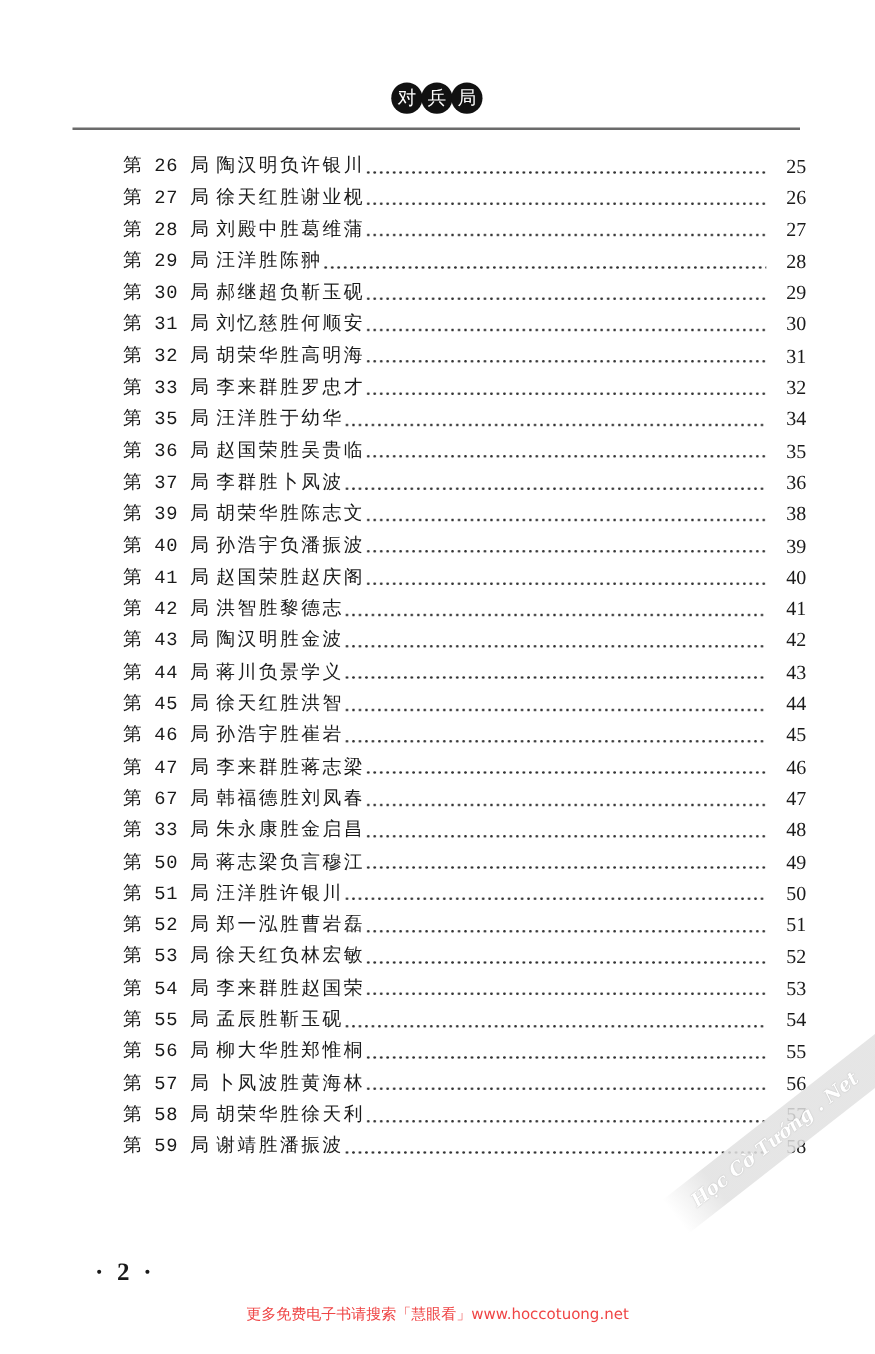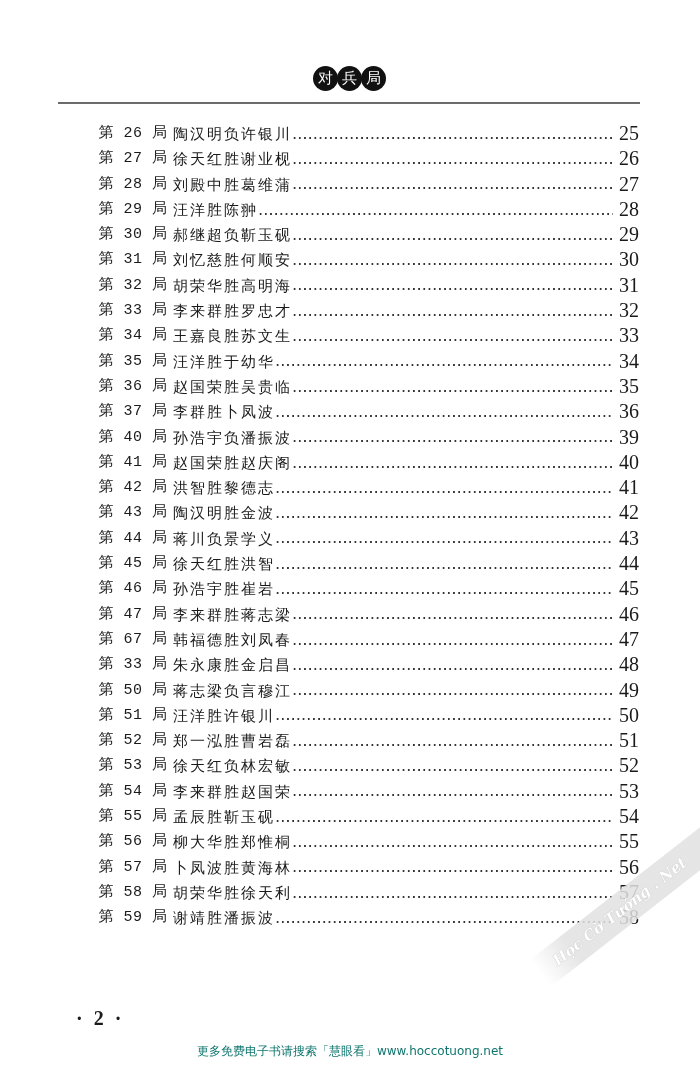--- a/index.html
+++ b/index.html
@@ -62,56 +62,57 @@
   .toc-game {
     width: 80px;
     flex: none;
     font-family: Liberation Mono, monospace;
     letter-spacing: 0.5px;
     text-align: center;
   }
   .toc-title {
     flex: none;
     letter-spacing: 2px;
-    font-family: Liberation Sans, sans-serif;
+    font-family: Liberation Mono, monospace;
   }
   .toc-leader {
     flex: 1;
     height: 2px;
     margin: 0 6px 0 0;
     align-self: center;
     margin-top: 8px;
     background-image: radial-gradient(circle, #333 0.9px, transparent 1.1px);
     background-size: 5.2px 2px;
     background-repeat: repeat-x;
   }
   .toc-page {
     width: 26px;
     flex: none;
+    text-align: right;
     font-family: "Liberation Serif", serif;
-    font-size: 20px;
+    font-size: 16px;
   }
   .page-number {
     position: absolute;
     top: 1007px;
     left: 76px;
     font-family: "Liberation Serif", serif;
     font-weight: bold;
     font-size: 20px;
     letter-spacing: 3px;
   }
   .footer-note {
     position: absolute;
     top: 1043px;
     left: 0;
     width: 700px;
     text-align: center;
     font-family: "DejaVu Sans", sans-serif;
     font-size: 12px;
-    color: #0f766e;
+    color: #ef4444;
   }
   .watermark {
     position: absolute;
     left: 530px;
     top: 960px;
     width: 250px;
     height: 34px;
     transform: rotate(-38deg);
     transform-origin: left top;
     background: linear-gradient(90deg, rgba(225,225,225,0.0), rgba(225,225,225,0.85) 15%, rgba(225,225,225,0.85));
@@ -178,44 +179,44 @@
       <span class="toc-leader"></span>
       <span class="toc-page">31</span>
     </li>
     <li class="toc-row">
       <span class="toc-game">第 33 局</span>
       <span class="toc-title">李来群胜罗忠才</span>
       <span class="toc-leader"></span>
       <span class="toc-page">32</span>
     </li>
     <li class="toc-row">
-      <span class="toc-game">第 34 局</span>
-      <span class="toc-title">王嘉良胜苏文生</span>
-      <span class="toc-leader"></span>
-      <span class="toc-page">33</span>
-    </li>
-    <li class="toc-row">
       <span class="toc-game">第 35 局</span>
       <span class="toc-title">汪洋胜于幼华</span>
       <span class="toc-leader"></span>
       <span class="toc-page">34</span>
     </li>
     <li class="toc-row">
       <span class="toc-game">第 36 局</span>
       <span class="toc-title">赵国荣胜吴贵临</span>
       <span class="toc-leader"></span>
       <span class="toc-page">35</span>
     </li>
     <li class="toc-row">
       <span class="toc-game">第 37 局</span>
       <span class="toc-title">李群胜卜凤波</span>
       <span class="toc-leader"></span>
       <span class="toc-page">36</span>
     </li>
     <li class="toc-row">
+      <span class="toc-game">第 39 局</span>
+      <span class="toc-title">胡荣华胜陈志文</span>
+      <span class="toc-leader"></span>
+      <span class="toc-page">38</span>
+    </li>
+    <li class="toc-row">
       <span class="toc-game">第 40 局</span>
       <span class="toc-title">孙浩宇负潘振波</span>
       <span class="toc-leader"></span>
       <span class="toc-page">39</span>
     </li>
     <li class="toc-row">
       <span class="toc-game">第 41 局</span>
       <span class="toc-title">赵国荣胜赵庆阁</span>
       <span class="toc-leader"></span>
       <span class="toc-page">40</span>

